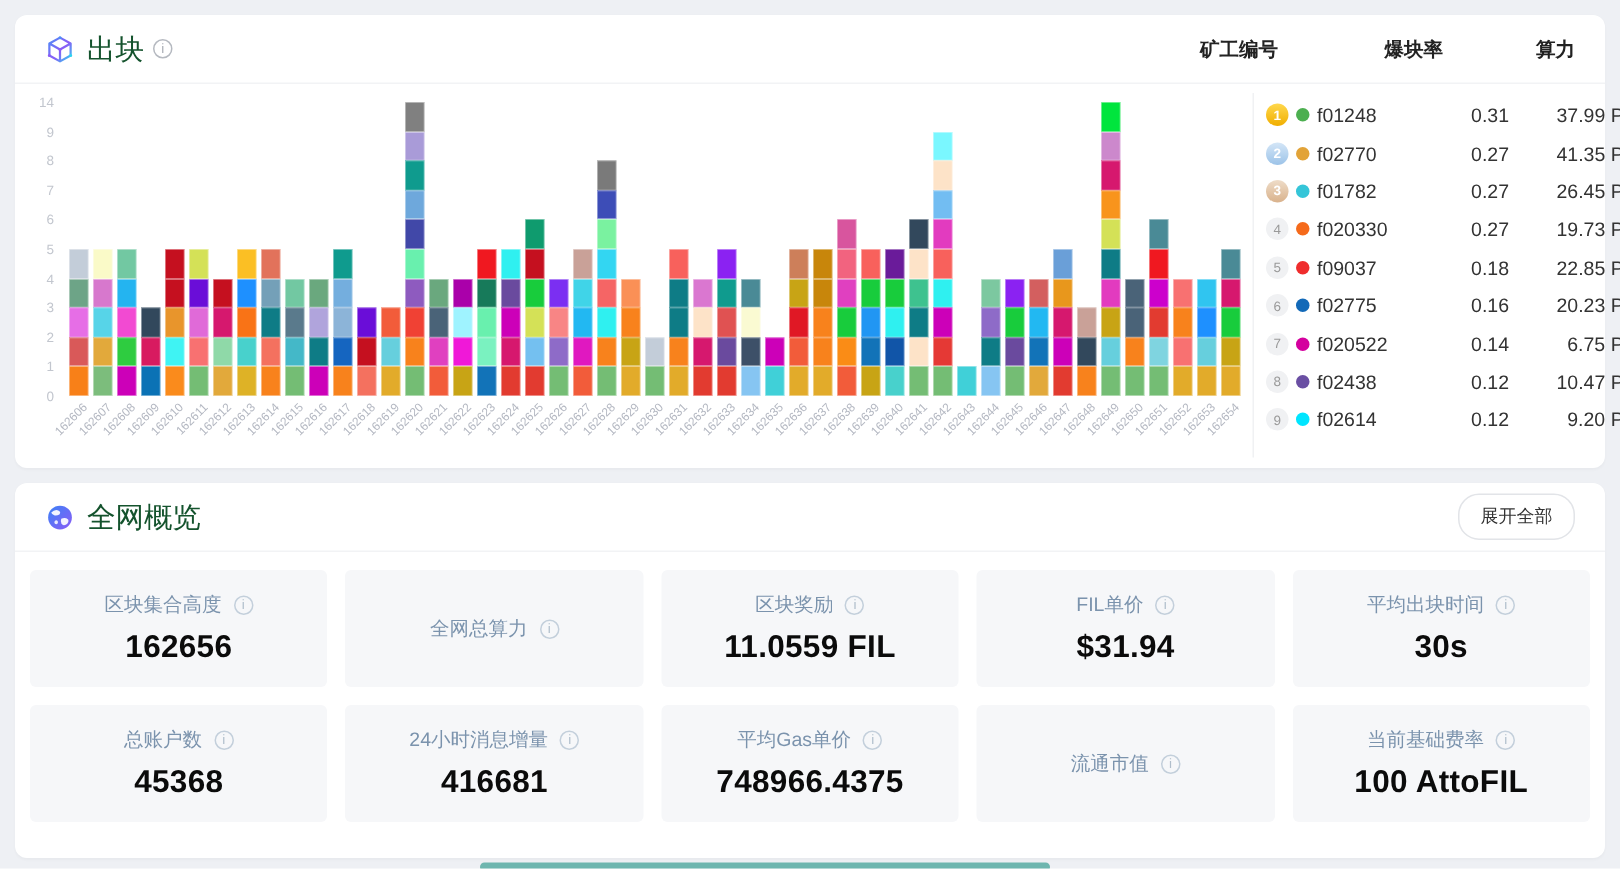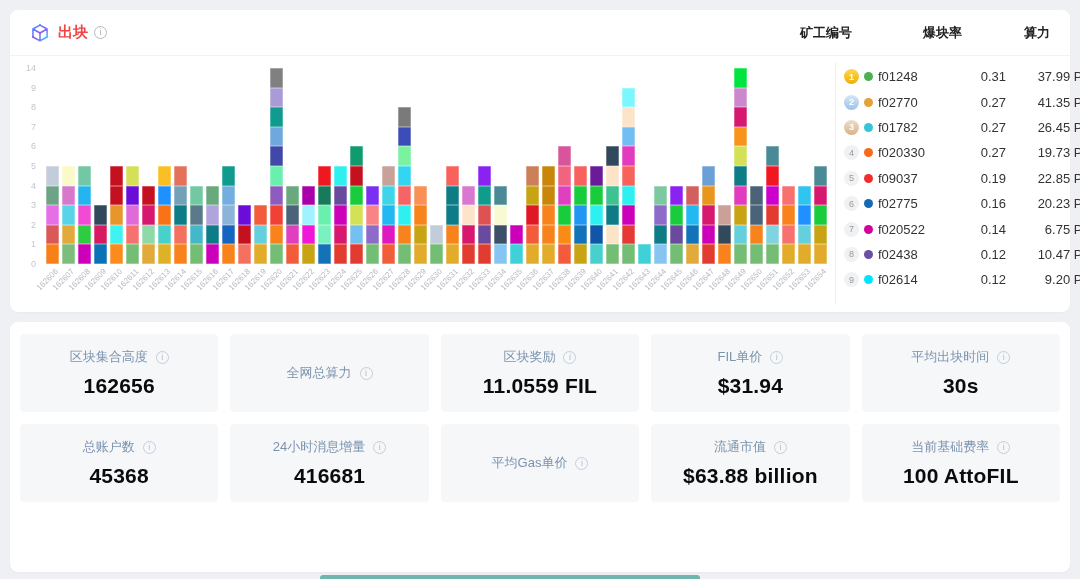--- a/index.html
+++ b/index.html
@@ -6,21 +6,21 @@
   html,body { width:1080px; height:579px; }
   body {
     background:#eef0f4;
     font-family:"Liberation Sans","DejaVu Sans",sans-serif;
     position:relative; overflow:hidden;
   }
   .panel { position:absolute; left:10px; width:1060px; background:#fff; border-radius:8px; box-shadow:0 1px 2px rgba(0,0,0,0.03); }
   .panel-top { top:10px; height:302px; }
   .panel-bottom { top:322px; height:250px; }
   .panel-header { height:46px; display:flex; align-items:center; padding:0 20px; border-bottom:1px solid #f2f3f5; }
-  .panel-title { font-size:15px; font-weight:700; color:#ef4444; margin:0 6px 0 8px; }
+  .panel-title { font-size:19px; font-weight:400; color:#14532d; margin:0 6px 0 8px; }
   .info-icon { width:13px; height:13px; border:1px solid #b5b9c0; border-radius:50%; color:#a8acb4;
     font-size:9px; line-height:11px; text-align:center; display:inline-block; font-style:normal; }
   .hspacer { flex:1; }
 
   
   .miner-grid { display:grid; grid-template-columns:112px 50px 88px; align-items:center; }
   .mh-label { font-size:13px; font-weight:700; color:#222; }
   .mh-label.r { text-align:right; }
   .top-content { display:flex; height:255px; }
   .chart-zone { flex:1; position:relative; padding:12px 4px 0 10px; }
@@ -521,21 +521,21 @@
           </div>
           <div class="miner-rate">0.27</div>
           <div class="miner-power">19.73 PiB</div>
         </div>
         <div class="miner-row miner-grid">
           <div class="miner-cell1">
             <div class="rank-badge mplain">5</div>
             <div class="miner-dot" style="background: rgb(239, 45, 45);"></div>
             <div class="miner-id">f09037</div>
           </div>
-          <div class="miner-rate">0.19</div>
+          <div class="miner-rate">0.18</div>
           <div class="miner-power">22.85 PiB</div>
         </div>
         <div class="miner-row miner-grid">
           <div class="miner-cell1">
             <div class="rank-badge mplain">6</div>
             <div class="miner-dot" style="background: rgb(18, 105, 184);"></div>
             <div class="miner-id">f02775</div>
           </div>
           <div class="miner-rate">0.16</div>
           <div class="miner-power">20.23 PiB</div>
@@ -565,20 +565,37 @@
             <div class="miner-id">f02614</div>
           </div>
           <div class="miner-rate">0.12</div>
           <div class="miner-power">9.20 PiB</div>
         </div>
       </div>
   </div>
 </div>
 
 <div class="panel panel-bottom">
+  <div class="panel-header">
+    <svg class="hdr-icon" viewBox="0 0 24 24">
+      <defs>
+        <linearGradient id="gglobe" x1="0" y1="0" x2="1" y2="1">
+          <stop offset="0" stop-color="#3b82f6"></stop>
+            <stop offset="1" stop-color="#8b5cf6"></stop>
+        </linearGradient>
+      </defs>
+      <circle cx="12" cy="12" r="9.5" fill="url(#gglobe)"></circle>
+      <path d="M5 8 Q8 5 11 6.5 Q13 7.5 11.5 9.5 Q9 11 7 10 Q5.5 9.2 5 8 Z" fill="#fff" opacity="0.92"></path>
+      <path d="M13 13 Q16 11.5 18.5 13.5 Q19.5 15.5 17 17.5 Q14.5 19 13.2 17 Q12.2 14.8 13 13 Z" fill="#fff" opacity="0.92"></path>
+      <path d="M8 14.5 Q9.5 13.8 10.3 15.2 Q10.8 16.8 9.2 17.3 Q7.6 17.4 7.5 16 Q7.5 15 8 14.5 Z" fill="#fff" opacity="0.85"></path>
+    </svg>
+    <span class="panel-title">全网概览</span>
+    <div class="hspacer"></div>
+    <button class="expand-btn">展开全部</button>
+  </div>
   <div class="cards-grid">
       <div class="stat-card">
         <div class="card-label">
           <span>区块集合高度</span>
           <i class="info-icon">i</i>
         </div>
         <div class="card-value">162656</div>
       </div>
       <div class="stat-card">
         <div class="card-label">
@@ -619,27 +636,27 @@
           <span>24小时消息增量</span>
           <i class="info-icon">i</i>
         </div>
         <div class="card-value">416681</div>
       </div>
       <div class="stat-card">
         <div class="card-label">
           <span>平均Gas单价</span>
           <i class="info-icon">i</i>
         </div>
+        <div class="card-value">748966.4375</div>
       </div>
       <div class="stat-card">
         <div class="card-label">
           <span>流通市值</span>
           <i class="info-icon">i</i>
         </div>
-        <div class="card-value">$63.88 billion</div>
       </div>
       <div class="stat-card">
         <div class="card-label">
           <span>当前基础费率</span>
           <i class="info-icon">i</i>
         </div>
         <div class="card-value">100 AttoFIL</div>
       </div>
     </div>
 </div>

